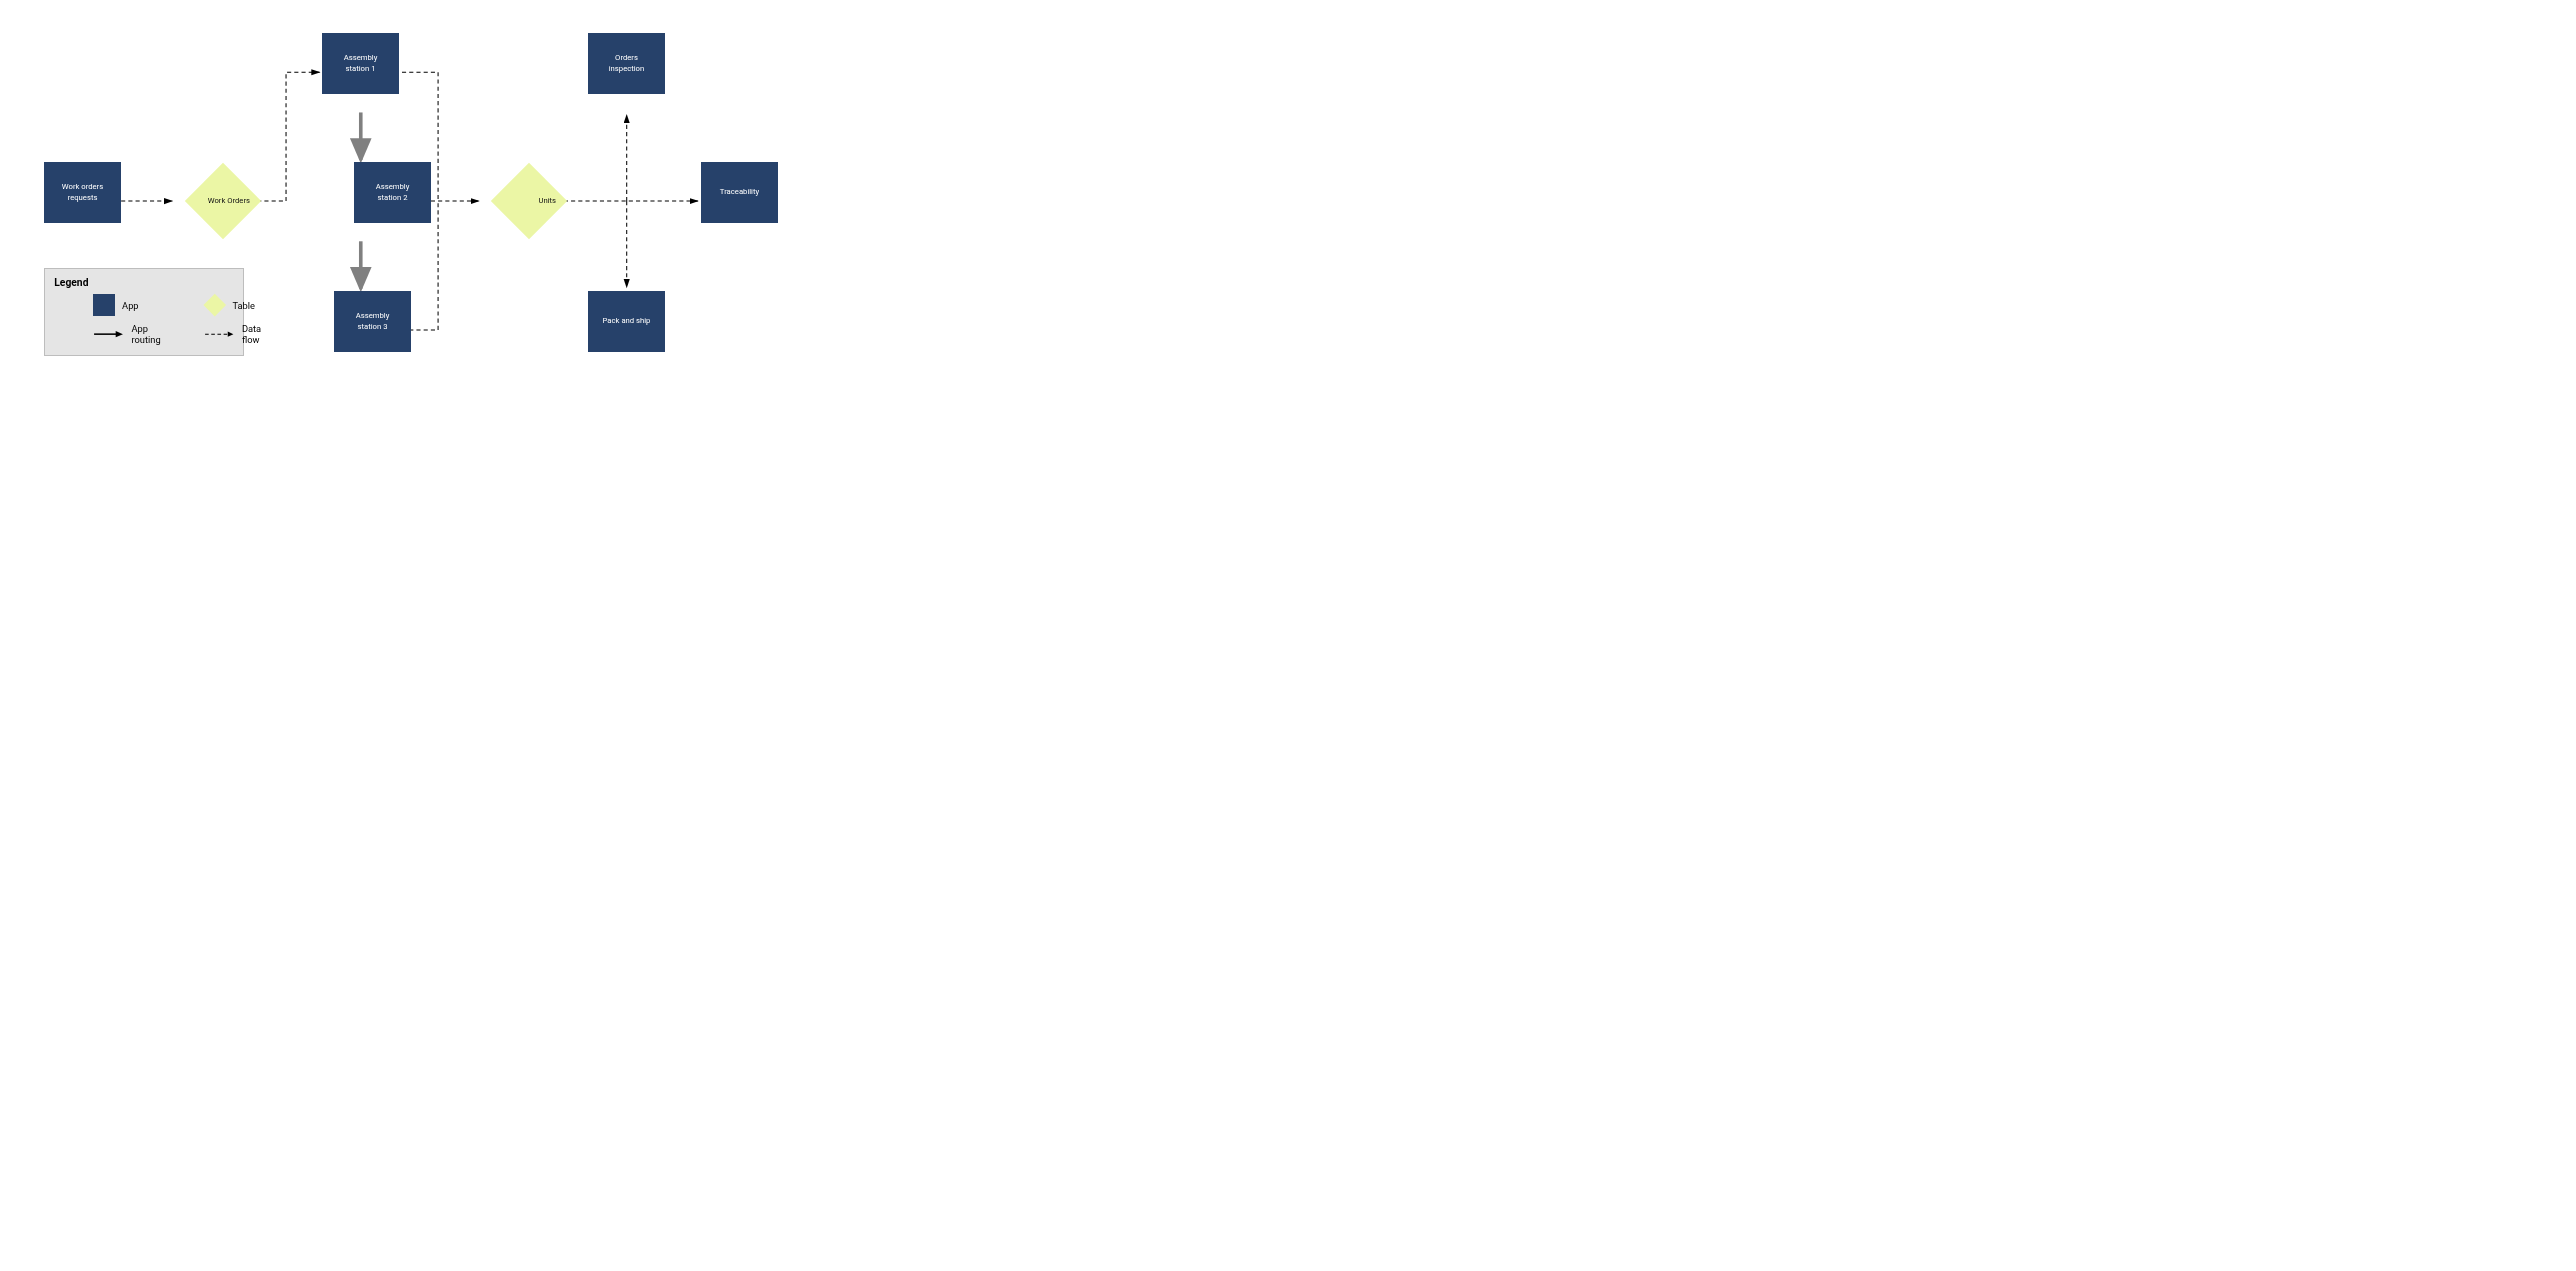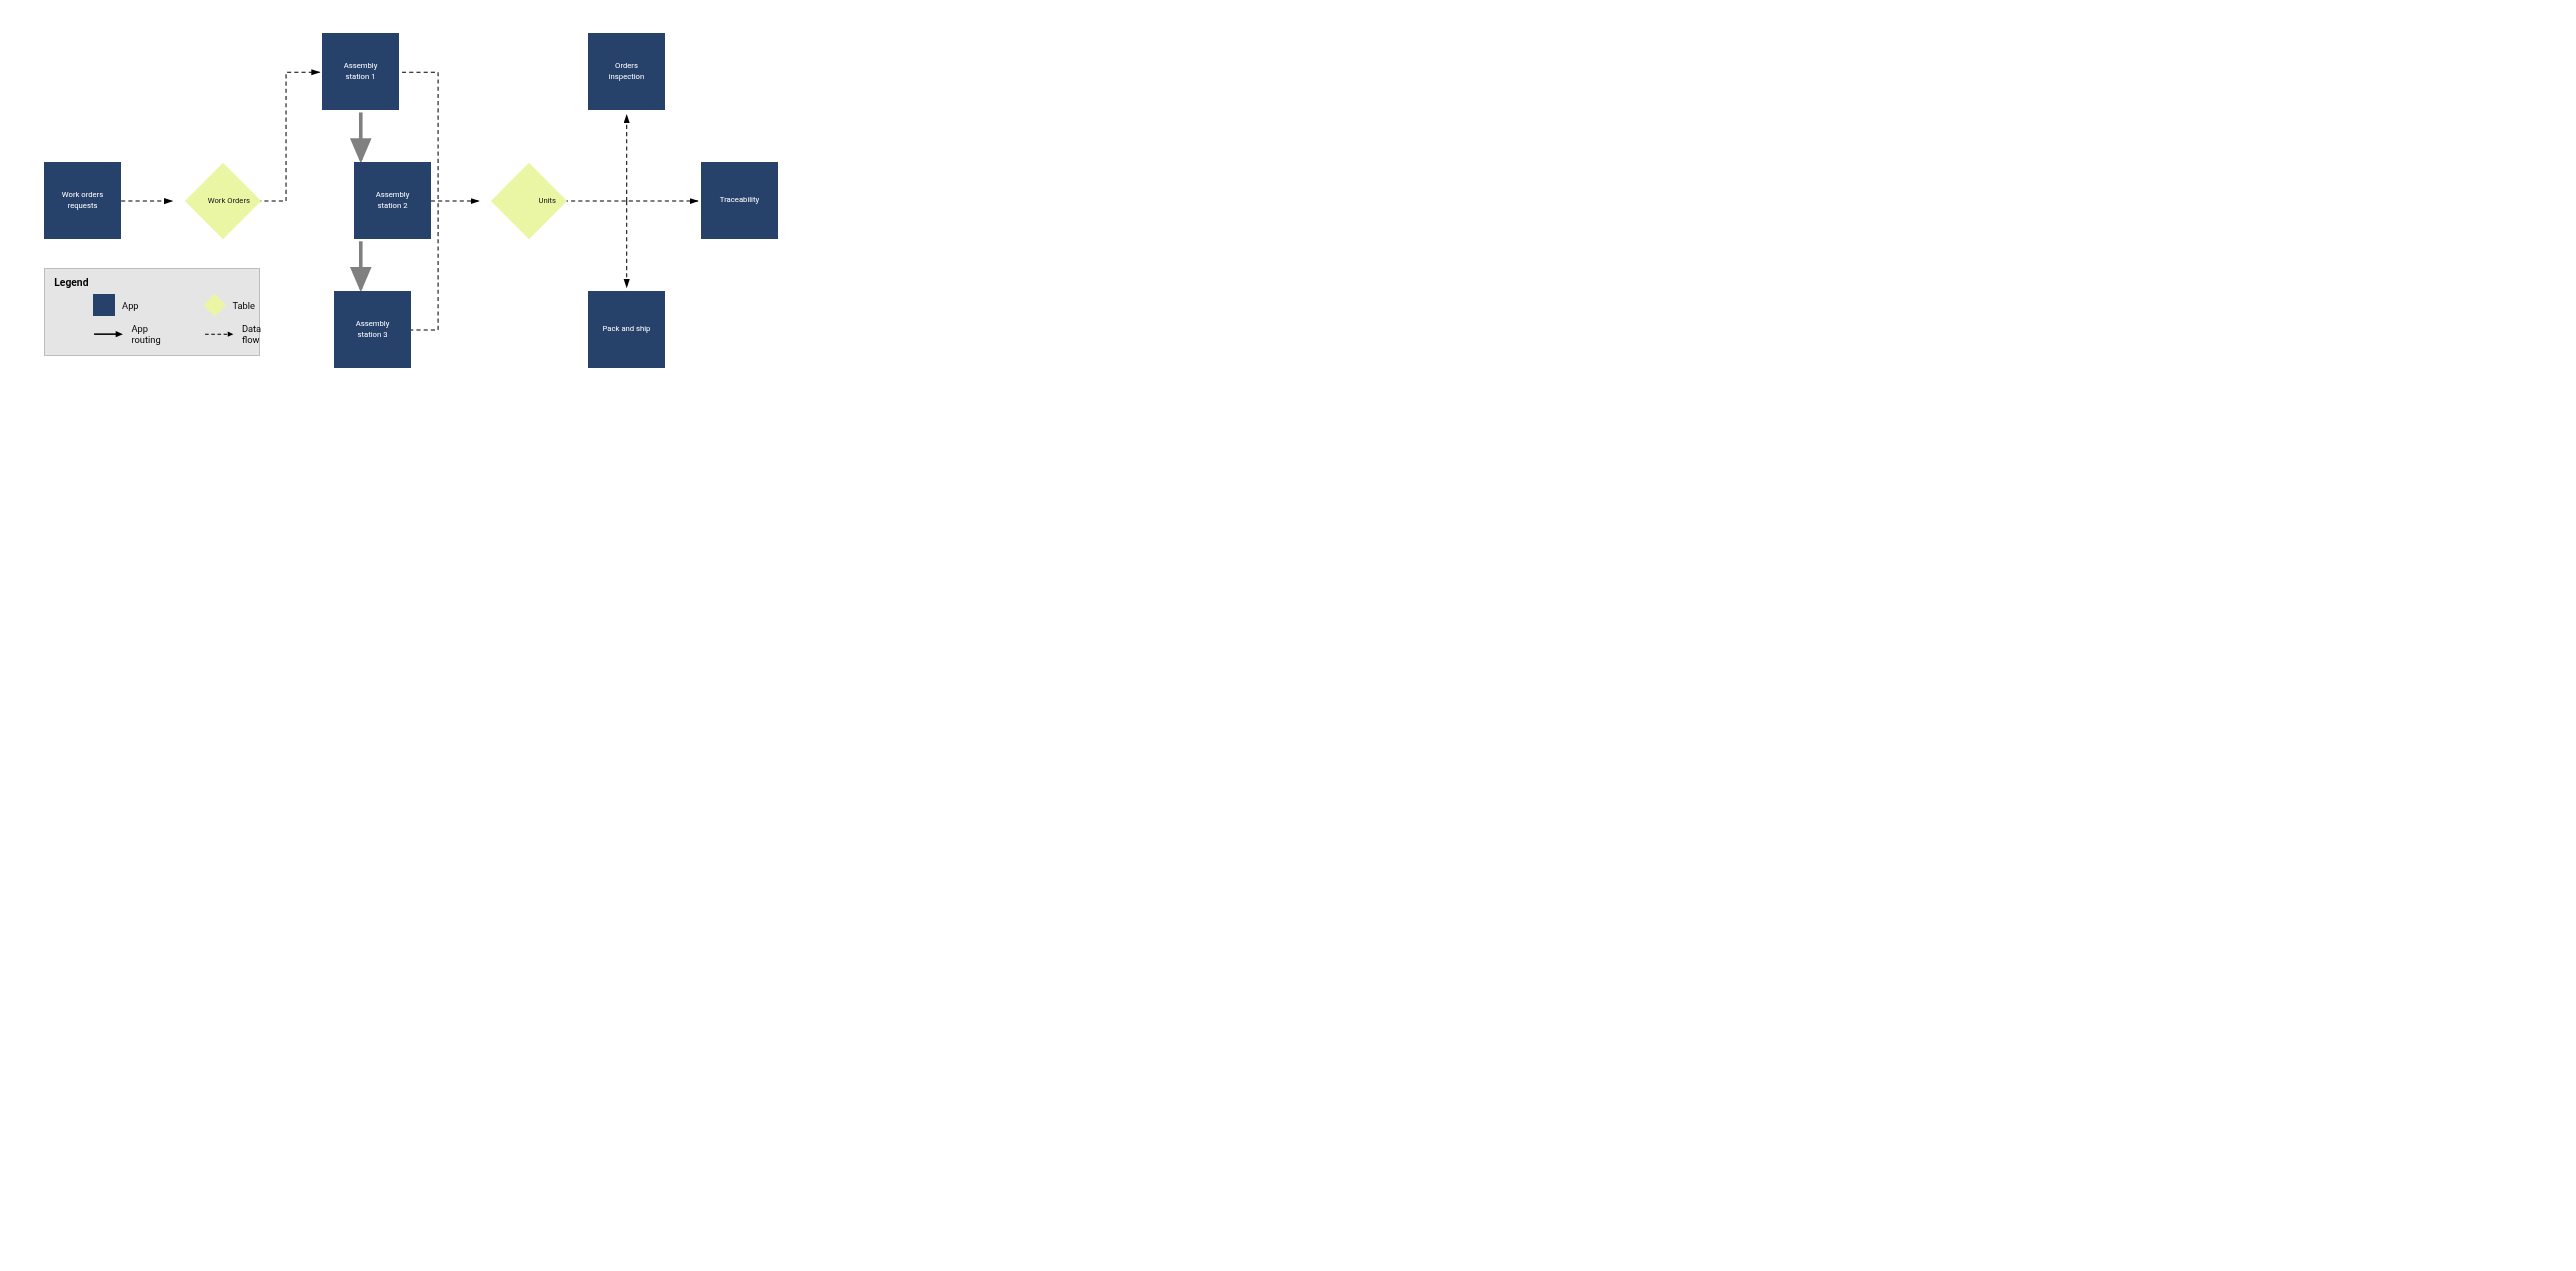--- a/index.html
+++ b/index.html
@@ -11,21 +11,21 @@
     background: #ffffff;
   }
   #canvas {
     position: relative;
     width: 804px;
     height: 396px;
   }
   .app-node {
     position: absolute;
     width: 77px;
-    height: 77px;
+    height: 61px;
     background: #26416a;
     color: #fff;
     display: flex;
     align-items: center;
     justify-content: center;
     text-align: center;
     font-size: 7.7px;
     line-height: 1.35;
     padding: 13px;
     box-sizing: border-box;
@@ -54,21 +54,21 @@
   }
   svg.connectors {
     position: absolute;
     left: 0; top: 0;
     width: 804px;
     height: 396px;
     pointer-events: none;
   }
   .legend {
     position: absolute;
-    width: 216px;
+    width: 200px;
     height: 88px;
     background: #e5e5e5;
     border: 0.5px solid #bdbdbd;
     box-sizing: border-box;
     padding: 7.2px 9.3px;
   }
   .legend-title {
     font-weight: 700;
     font-size: 10.3px;
     margin-bottom: 5.2px;

